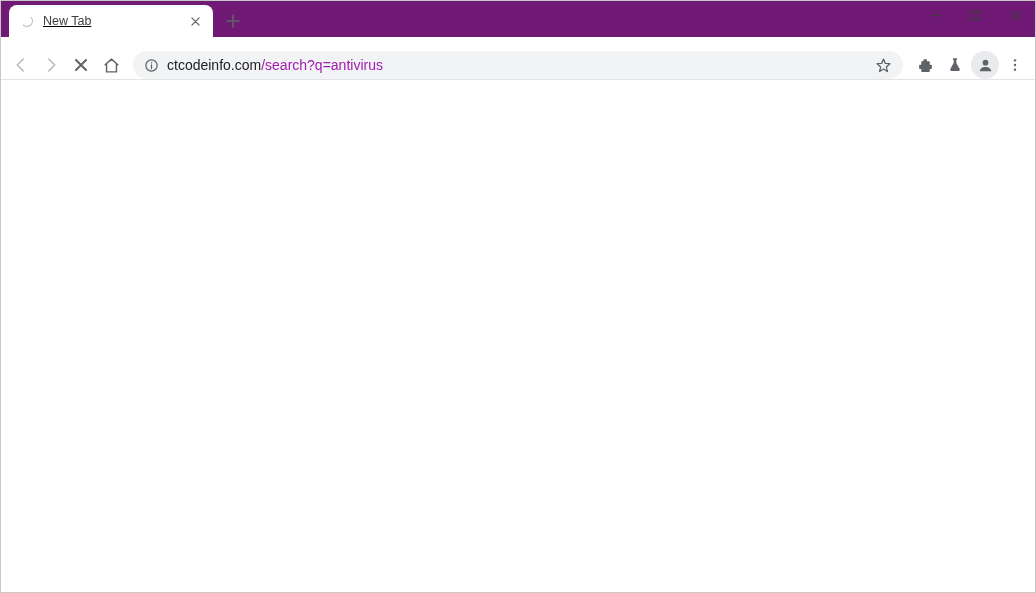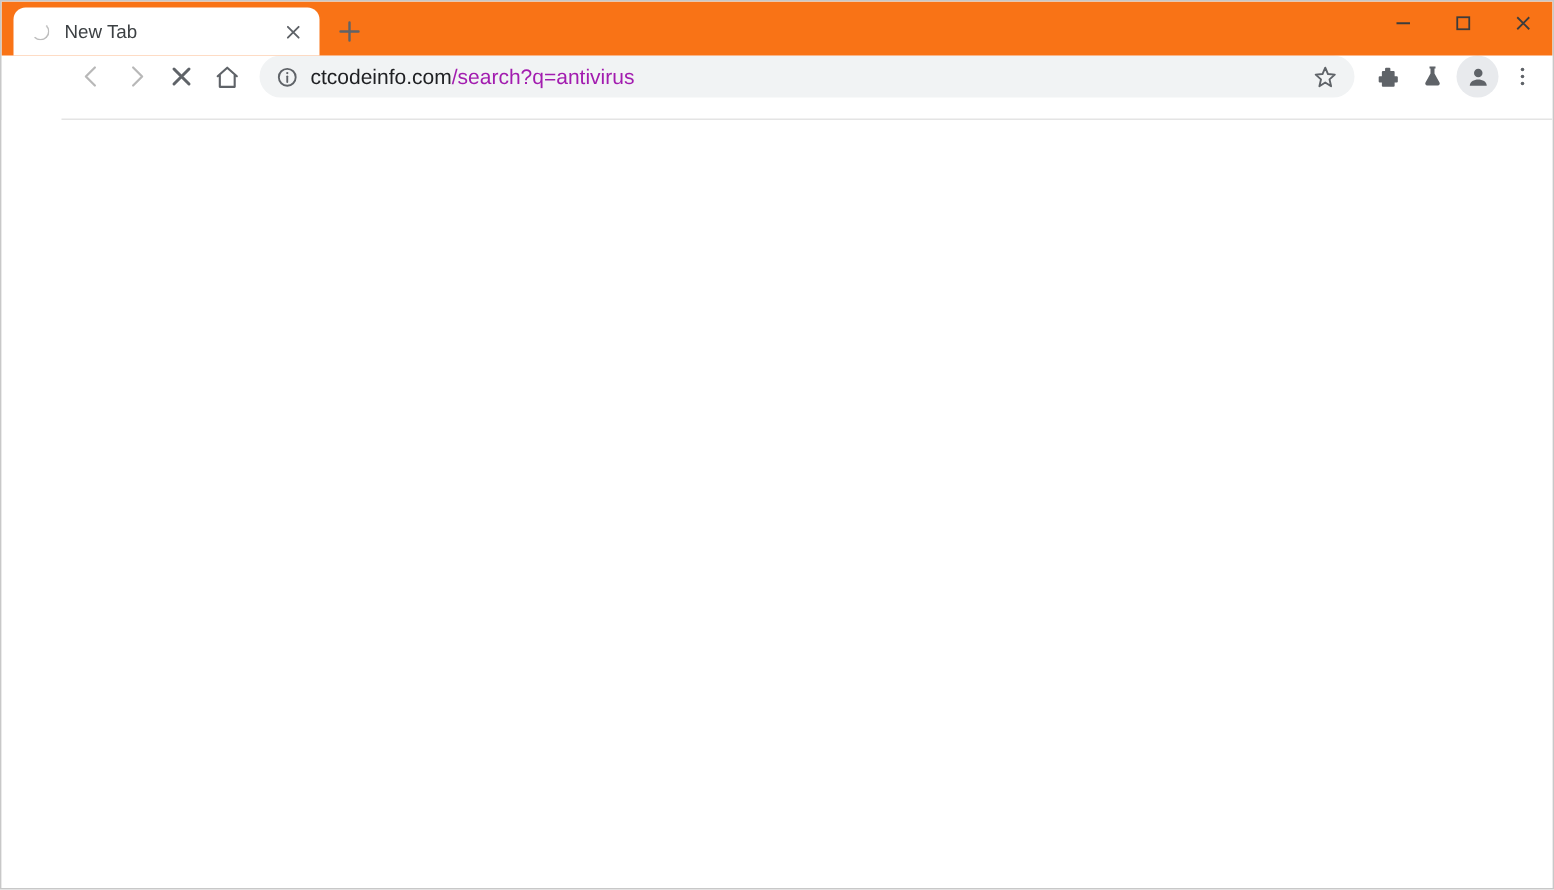--- a/index.html
+++ b/index.html
@@ -2,24 +2,25 @@
 <html><head>
 <meta charset="utf-8">
 <style>
   * { box-sizing: border-box; margin: 0; padding: 0; }
   html, body { width: 1036px; height: 593px; font-family: "Segoe UI", Arial, sans-serif; overflow: hidden; background: #fff; }
   body { border: 1px solid #c8c8c8; display: flex; flex-direction: column; }
 
   
   .tab-strip {
     height: 36px;
-    background: #f97316;
+    background: #701a75;
     display: flex;
     align-items: flex-end;
     position: relative;
+    text-decoration: underline;
   }
   .window-controls {
     position: absolute;
     right: 0;
     top: 0;
     height: 28px;
     display: flex;
   }
   .win-btn {
     width: 40px;
@@ -78,24 +79,23 @@
     margin-bottom: 2px;
     color: #5f6368;
   }
 
   
   .toolbar {
     height: 43px;
     background: #fff;
     border-bottom: 1px solid #e4e4e4;
     display: flex;
-    align-items: flex-start;
+    align-items: flex-end;
     padding: 0 6px;
     gap: 2px;
-    margin-left: 40px;
   }
   .nav-btn {
     width: 28px;
     height: 28px;
     display: flex;
     align-items: center;
     justify-content: center;
     color: #5f6368;
     border-radius: 50%;
   }

